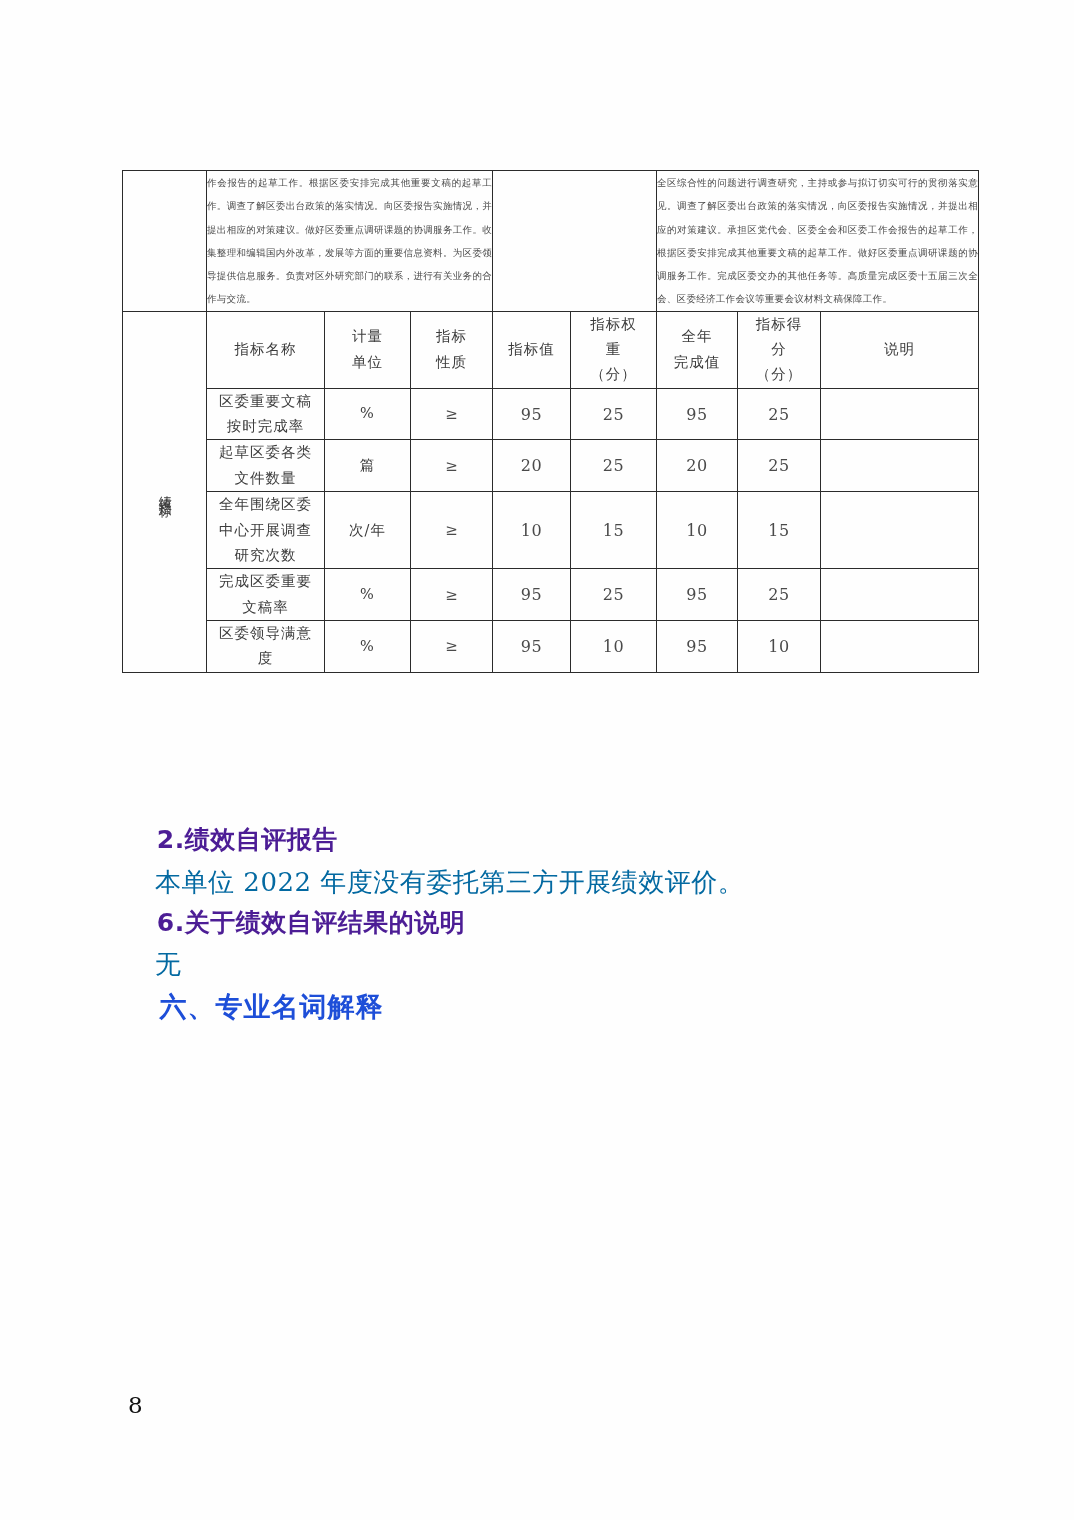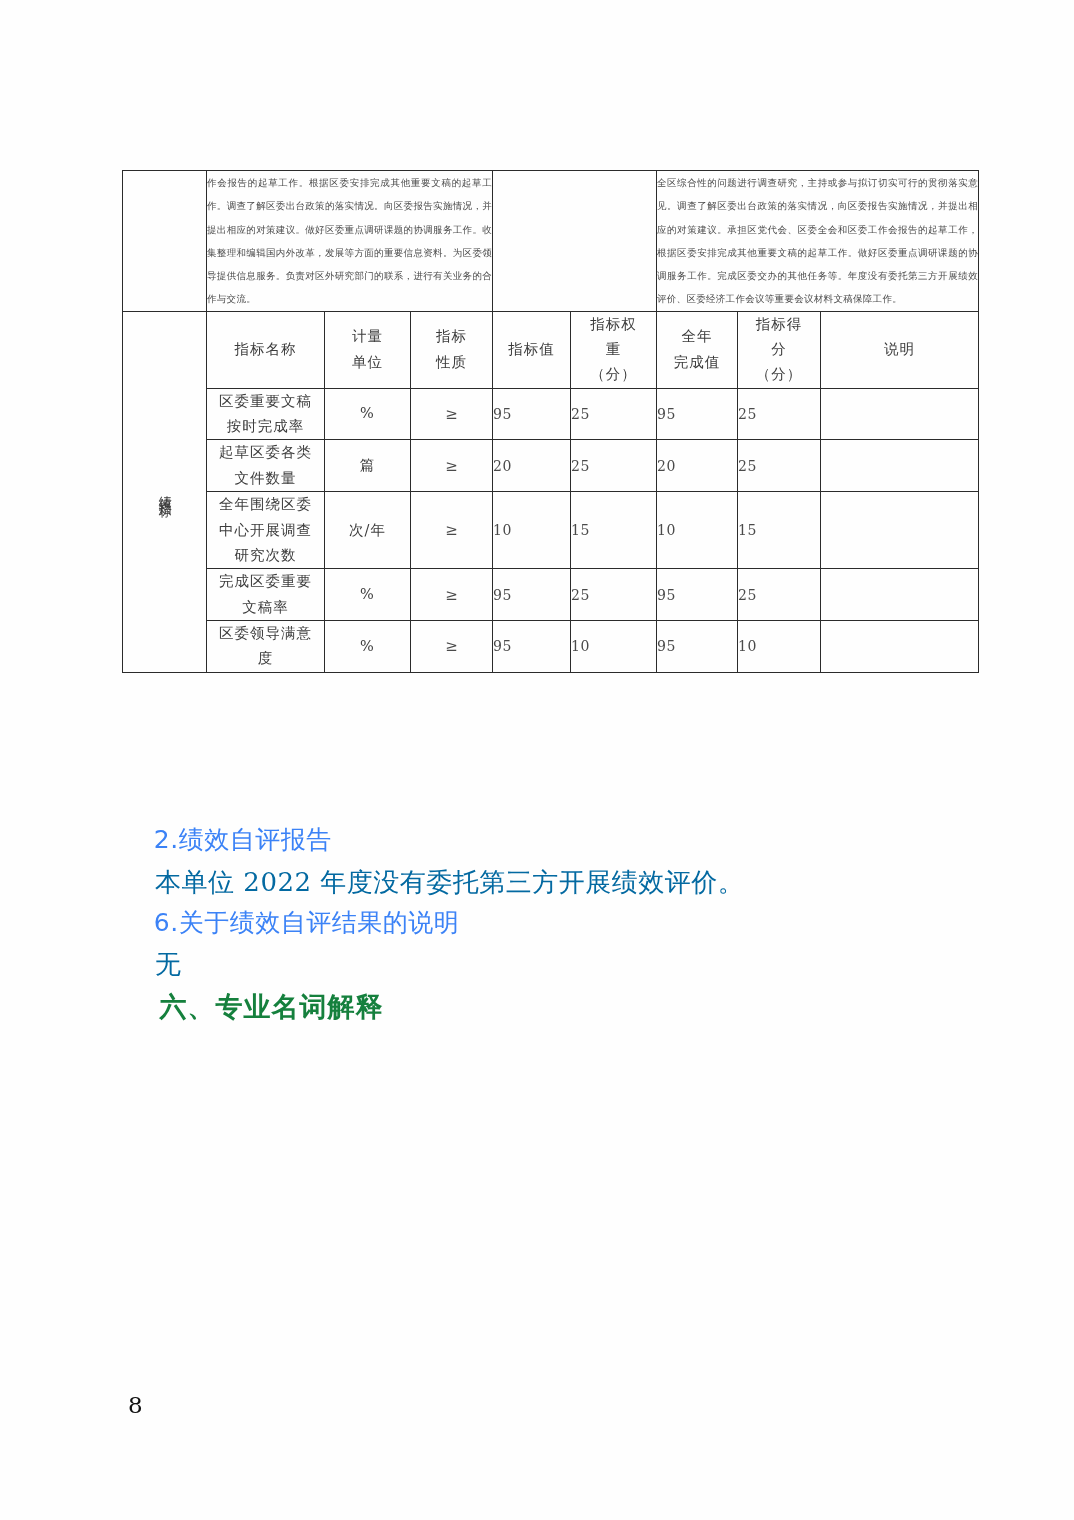--- a/index.html
+++ b/index.html
@@ -85,22 +85,22 @@
   .dcell {
     text-align: center;
     font-size: 14.5px;
     line-height: 1.75;
     color: #3c3c3c;
     padding: 8px 3px;
     letter-spacing: 1px;
   }
   .dcell .ln { display:block; }
   .dnum {
-    text-align: left;
-    font-size: 14px;
+    text-align: center;
+    font-size: 16px;
     color: #4a4a4a;
     font-family: "DejaVu Sans", "Liberation Sans", sans-serif;
     letter-spacing: 0.5px;
   }
   .dsym {
     text-align: center;
     font-size: 15px;
     color: #4a4a4a;
   }
   .dnote { }
@@ -117,32 +117,32 @@
     font-size: 26px;
     line-height: 1.62;
     color: #0369a1;
     letter-spacing: 0.5px;
     font-family: "DejaVu Serif", "Liberation Serif", serif;
   }
   p.heading {
     margin: 0;
     font-size: 25px;
     line-height: 1.62;
-    font-weight: normal;
-    color: #3b82f6;
+    font-weight: bold;
+    color: #4c1d95;
     letter-spacing: 0.5px;
     text-indent: 2ch;
     font-family: "DejaVu Sans", "Liberation Sans", sans-serif;
   }
   p.heading-major {
     margin: 0;
     font-size: 27px;
     line-height: 1.62;
     font-weight: bold;
-    color: #15803d;
+    color: #1d4ed8;
     letter-spacing: 1px;
     text-indent: 2ch;
     font-family: "DejaVu Sans", "Liberation Sans", sans-serif;
   }
   p.indent {
     text-indent: 2ch;
   }
 
   
   .page-number {
@@ -170,21 +170,21 @@
       <col style="width:81px">
       <col style="width:83px">
       <col style="width:158px">
     </colgroup>
     <tbody>
 
       <tr>
         <td class="label-col"></td>
         <td class="top-cell-text" colspan="3">作会报告的起草工作。根据区委安排完成其他重要文稿的起草工作。调查了解区委出台政策的落实情况。向区委报告实施情况，并提出相应的对策建议。做好区委重点调研课题的协调服务工作。收集整理和编辑国内外改革，发展等方面的重要信息资料。为区委领导提供信息服务。负责对区外研究部门的联系，进行有关业务的合作与交流。</td>
         <td class="top-blank" colspan="2"></td>
-        <td class="top-cell-text" colspan="3">全区综合性的问题进行调查研究，主持或参与拟订切实可行的贯彻落实意见。调查了解区委出台政策的落实情况，向区委报告实施情况，并提出相应的对策建议。承担区党代会、区委全会和区委工作会报告的起草工作，根据区委安排完成其他重要文稿的起草工作。做好区委重点调研课题的协调服务工作。完成区委交办的其他任务等。年度没有委托第三方开展绩效评价、区委经济工作会议等重要会议材料文稿保障工作。</td>
+        <td class="top-cell-text" colspan="3">全区综合性的问题进行调查研究，主持或参与拟订切实可行的贯彻落实意见。调查了解区委出台政策的落实情况，向区委报告实施情况，并提出相应的对策建议。承担区党代会、区委全会和区委工作会报告的起草工作，根据区委安排完成其他重要文稿的起草工作。做好区委重点调研课题的协调服务工作。完成区委交办的其他任务等。高质量完成区委十五届三次全会、区委经济工作会议等重要会议材料文稿保障工作。</td>
       </tr>
 
       <tr>
         <td class="label-col" rowspan="6">
           <span class="vertical-label">绩效指标</span>
         </td>
         <td class="hdr">
           <span>指标名称</span>
         </td>
         <td class="hdr">

